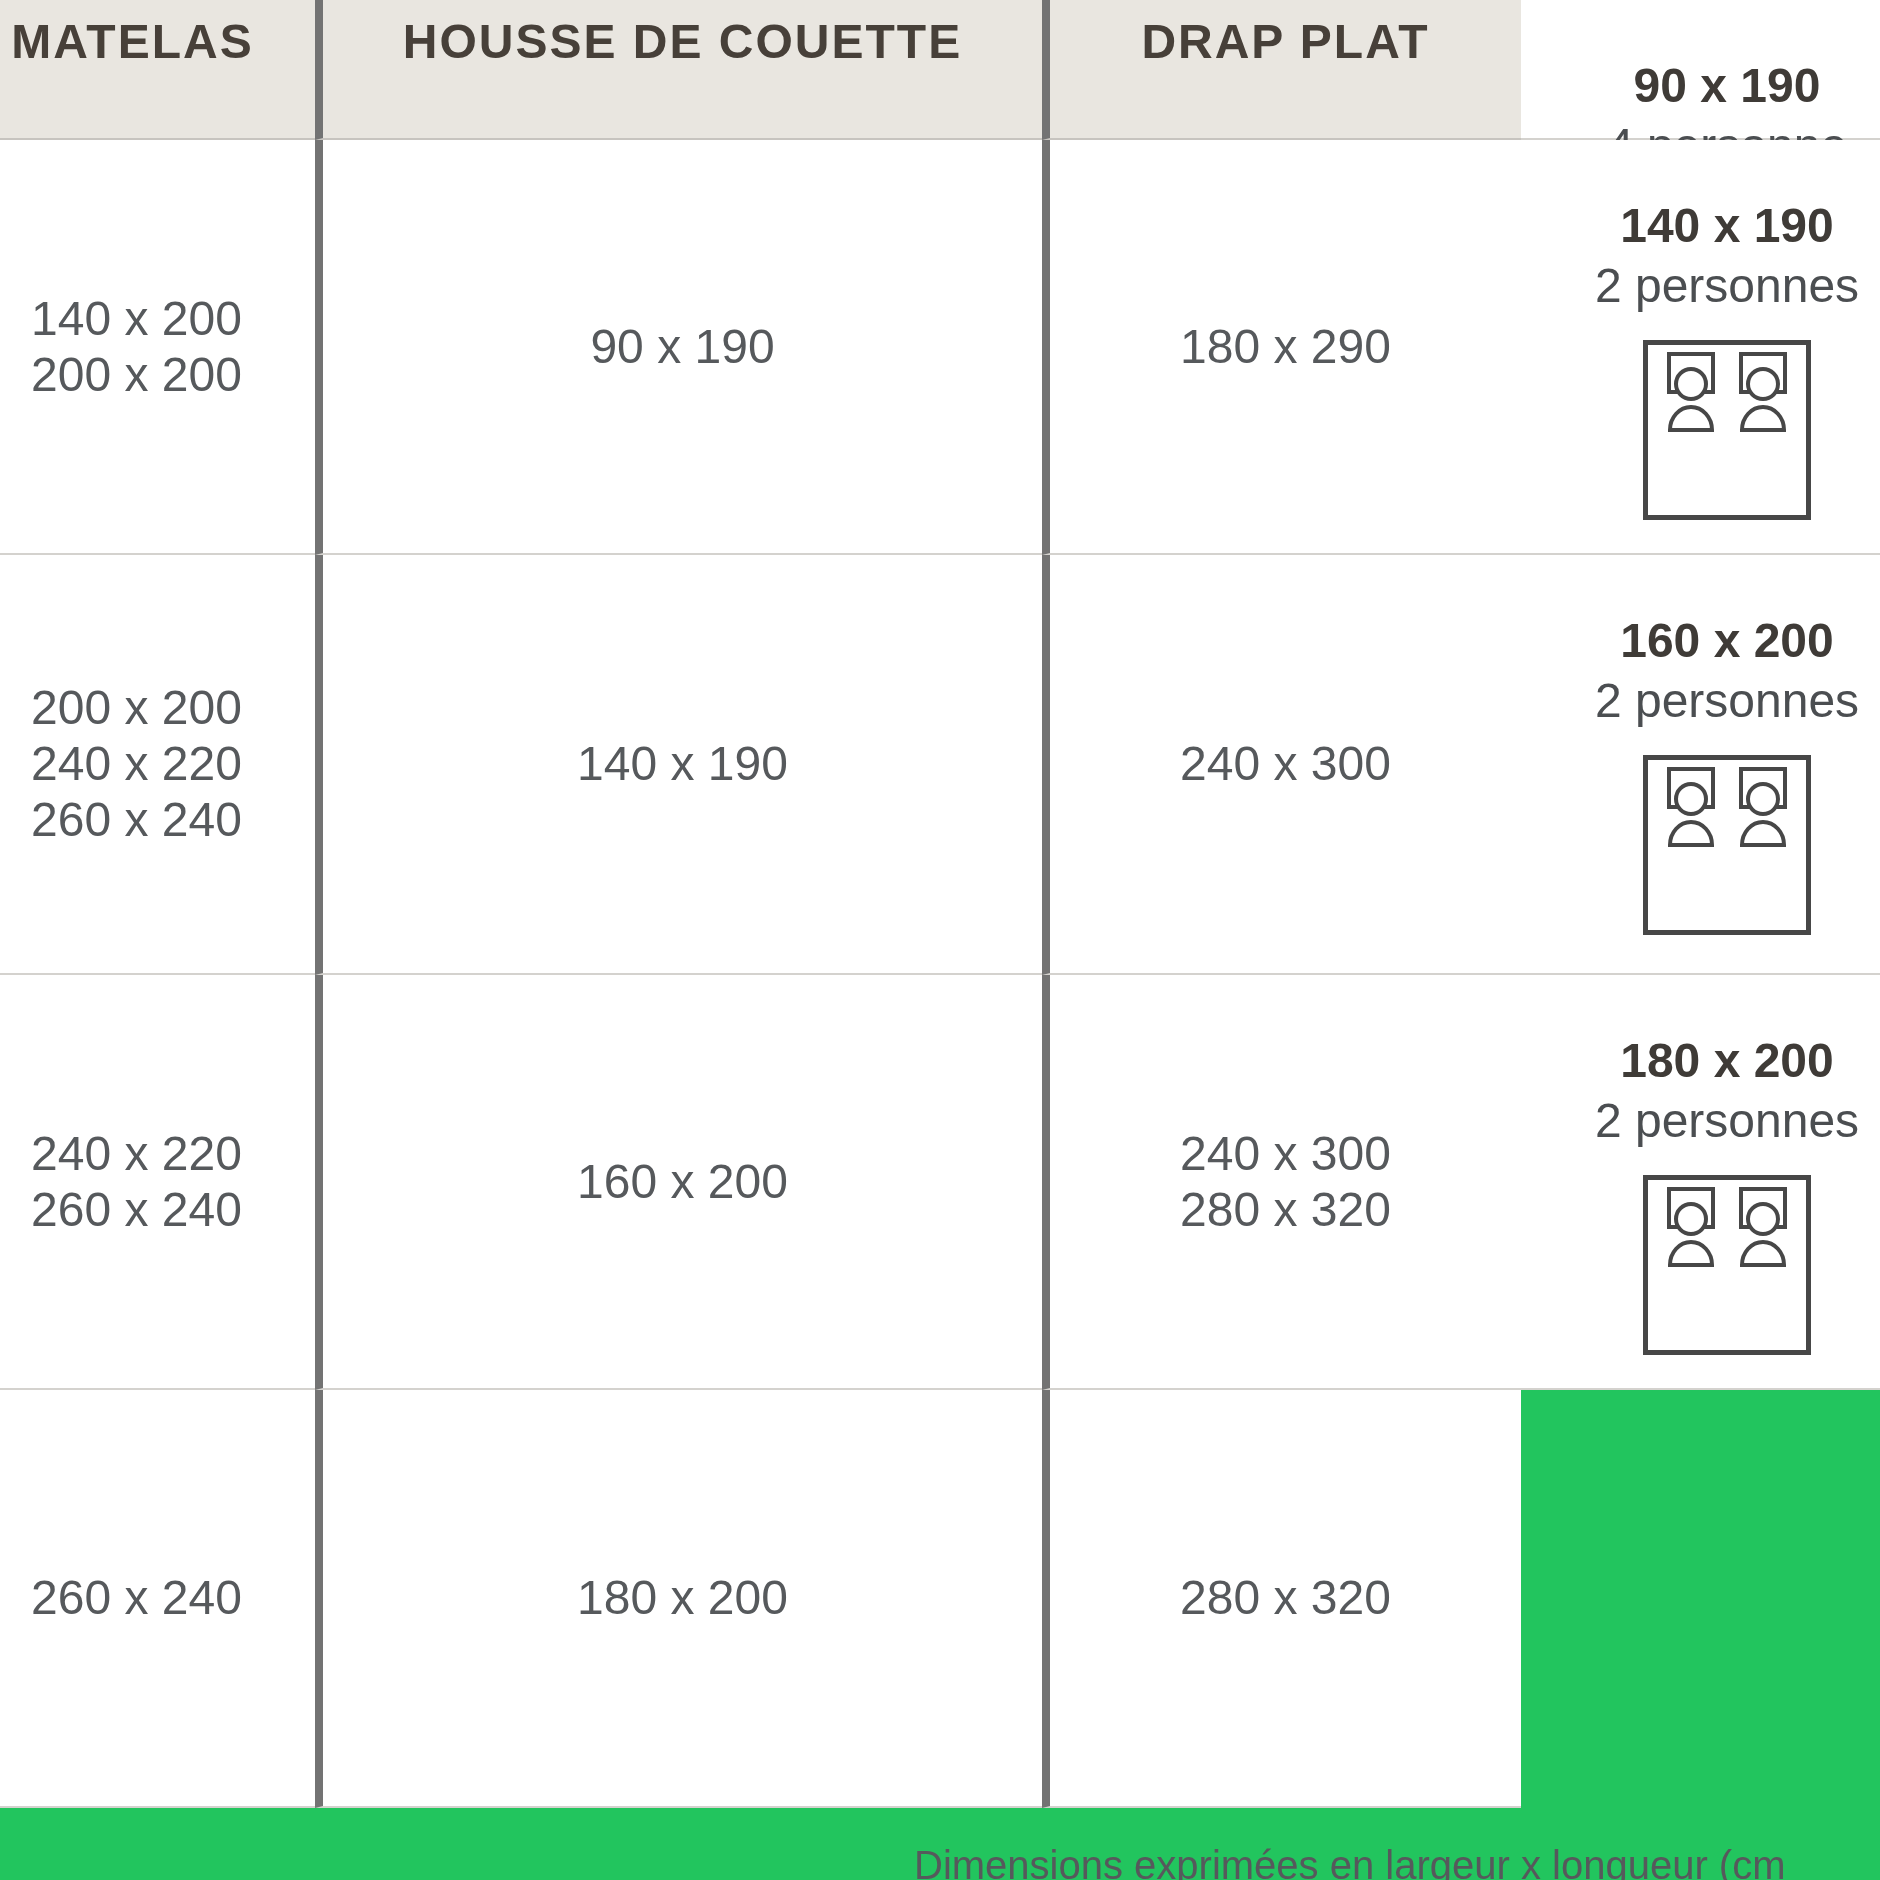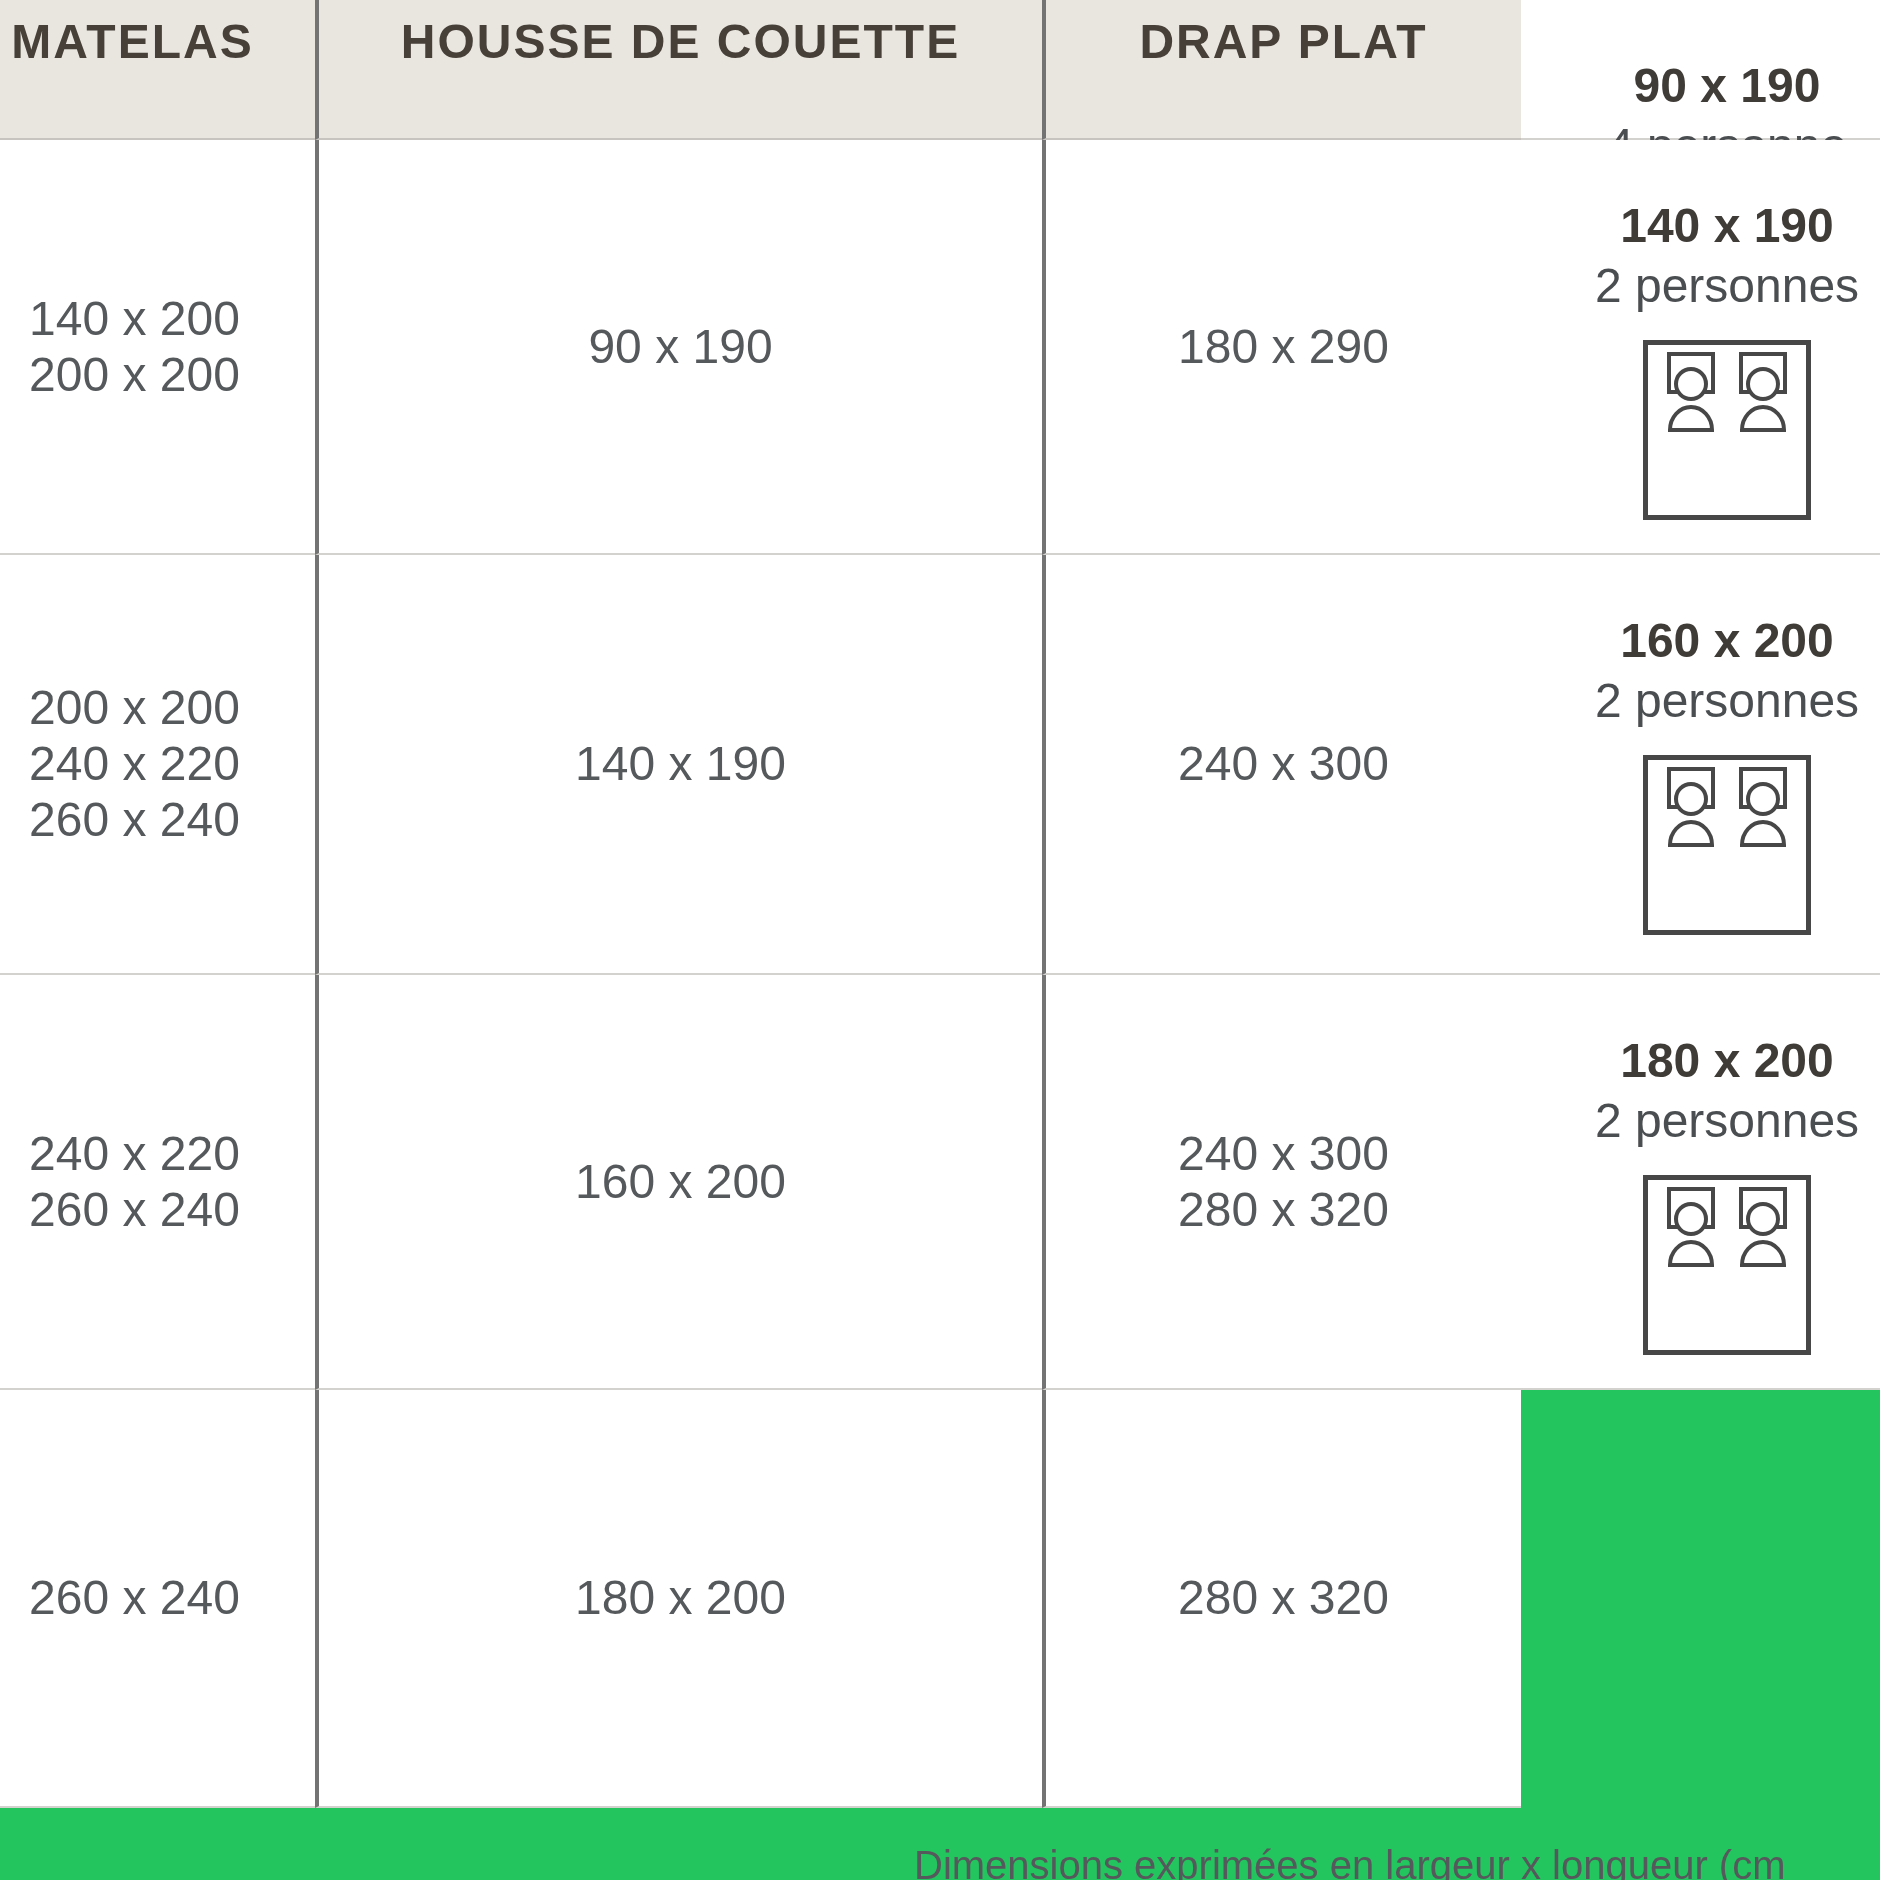--- a/index.html
+++ b/index.html
@@ -28,21 +28,21 @@
   }
   .cell {
     box-sizing: border-box;
     border-bottom: 2px solid #d4d2ce;
     background: #ffffff;
     display: flex;
     align-items: center;
     justify-content: center;
   }
   .cell.vline {
-    border-left: 4px solid #737373;
+    border-left: 8px solid #737373;
   }
   .cell.header {
     background: #e9e6e0;
     border-bottom: 2px solid #c7c4bf;
     align-items: flex-start;
     padding-top: 14px;
     font-size: 48px;
     font-weight: 700;
     letter-spacing: 2px;
     color: #474039;

